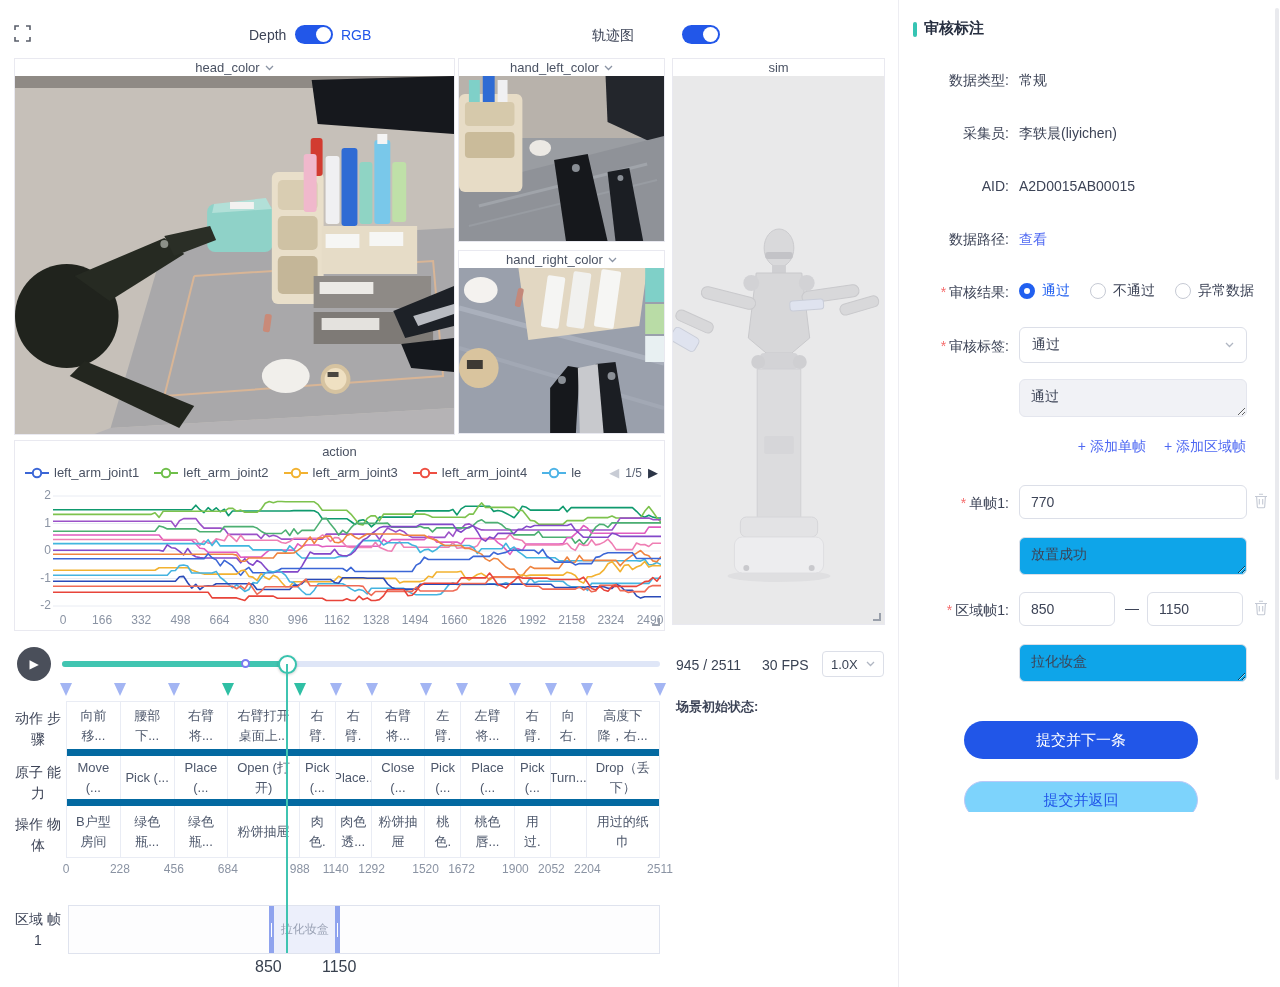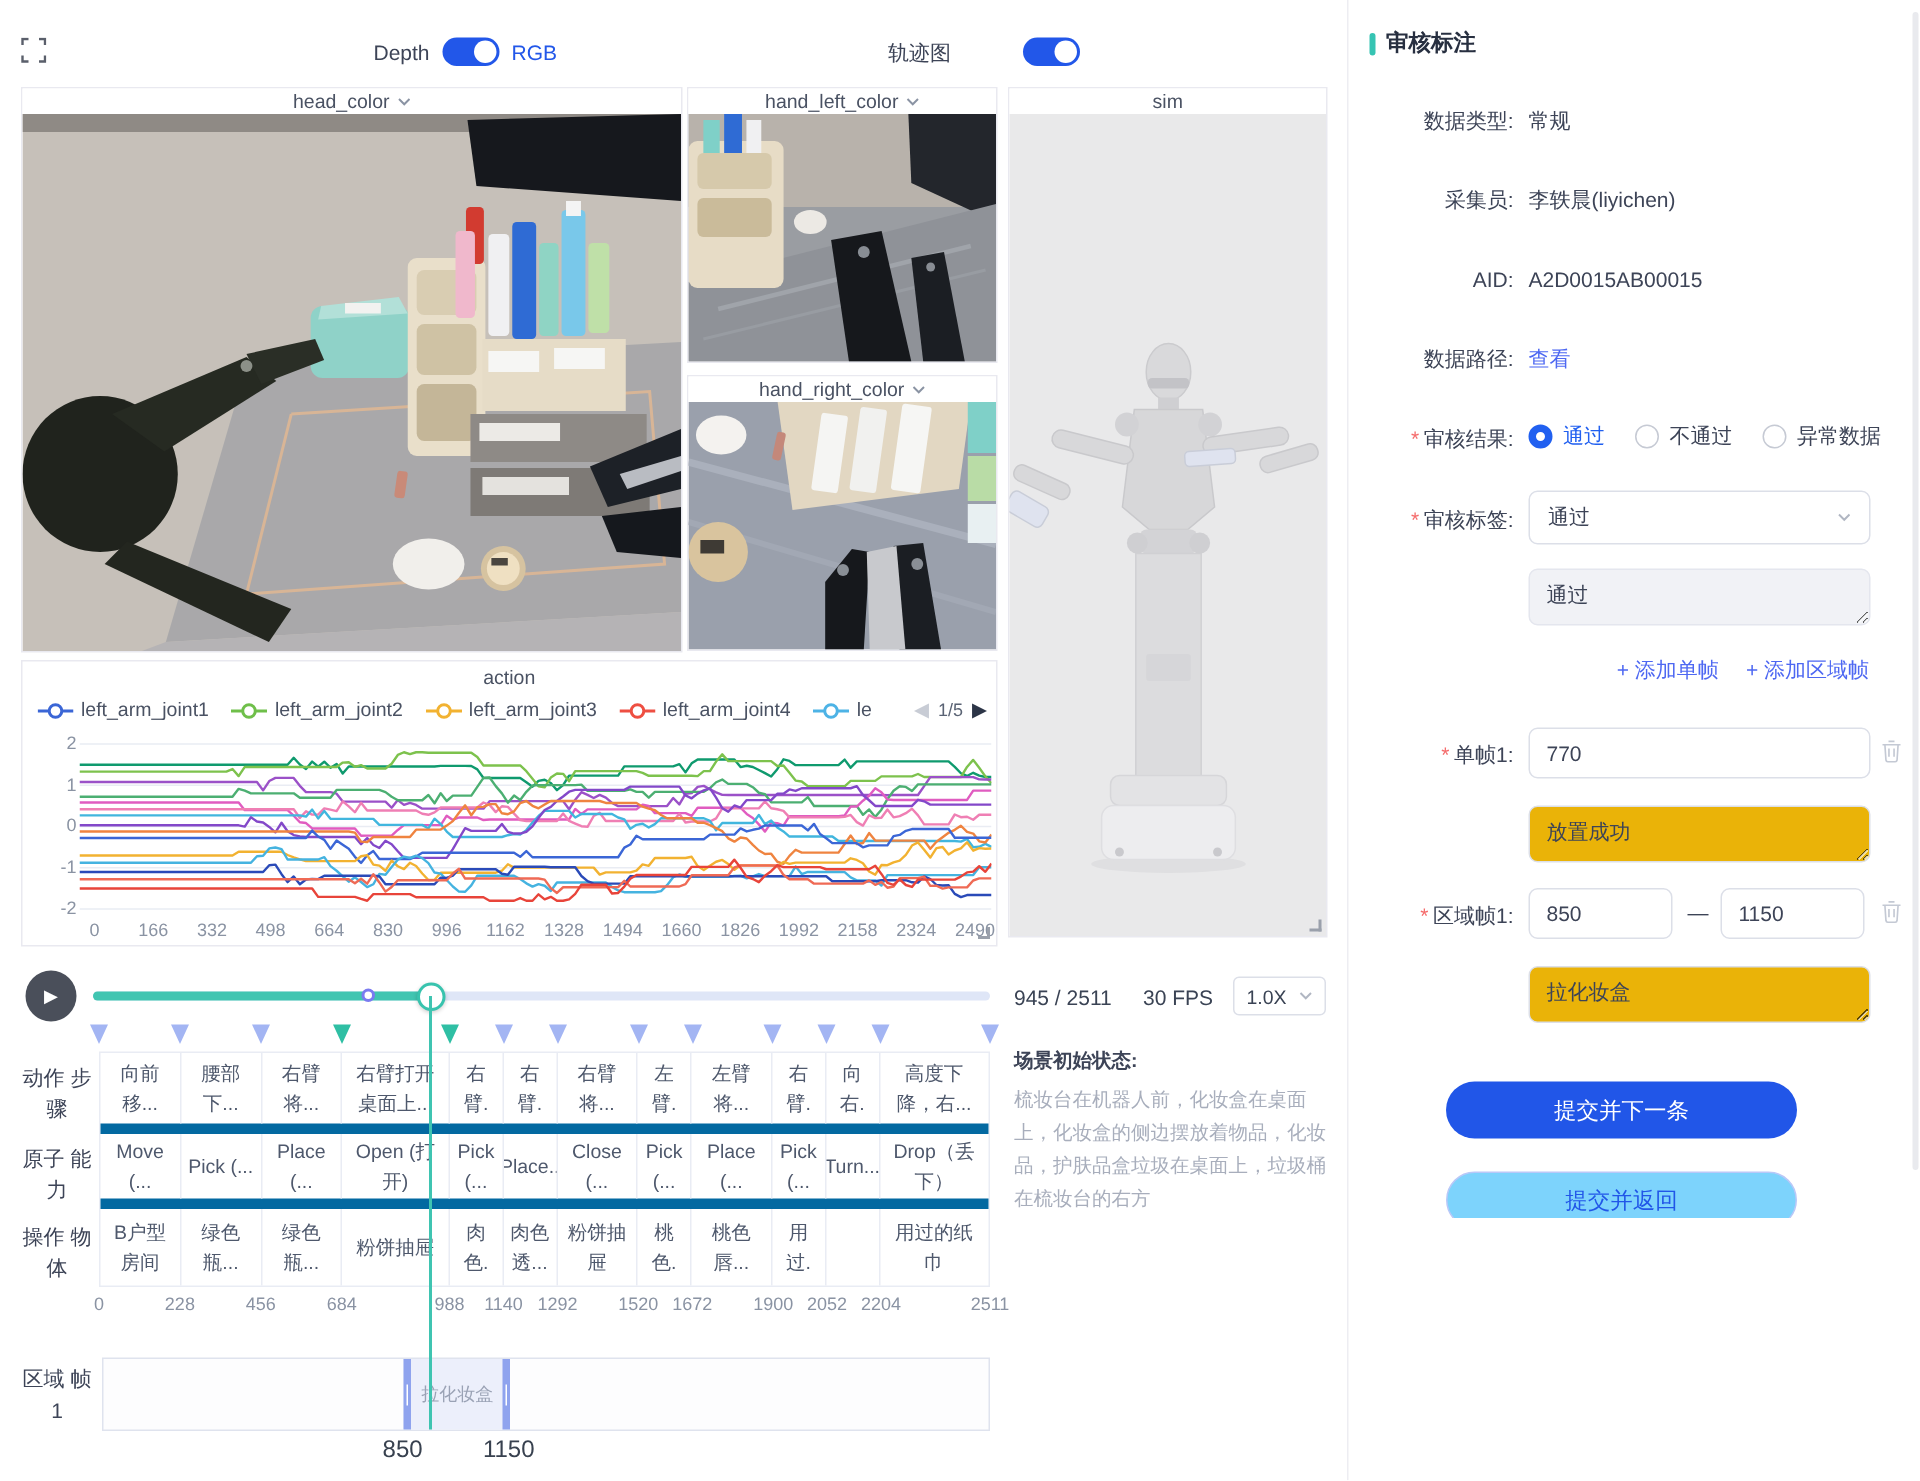--- a/index.html
+++ b/index.html
@@ -17,21 +17,21 @@
   
   .vpanel { border:1px solid #e9e9f0; background:#fff; }
   .vtitle { height:17px; display:flex; align-items:center; justify-content:center; gap:5px; font-size:13px; color:#4a5263; background:#fff; }
   .vimg { display:block; width:100%; }
   .chev { width:9px; height:6px; }
 
   
   .cpanel { border:1px solid #e9e9f0; background:#fff; overflow:hidden; }
   .ctitle { text-align:center; font-size:13px; color:#4a5263; padding-top:3px; }
   .legend { position:absolute; left:10px; top:24px; right:64px; display:flex; align-items:center; gap:15px; overflow:hidden; white-space:nowrap; }
-  .litem { display:flex; align-items:flex-end; gap:5px; font-size:13px; color:#4a5263; cursor:pointer; flex:0 0 auto; }
+  .litem { display:flex; align-items:center; gap:5px; font-size:13px; color:#4a5263; cursor:pointer; flex:0 0 auto; }
   .pager { position:absolute; right:6px; top:24px; display:flex; align-items:center; gap:6px; font-size:12px; color:#5a6374; }
   .pager .pprev { color:#c8ccd5; cursor:pointer; font-size:13px; }
   .pager .pnext { color:#2c3547; cursor:pointer; font-size:13px; }
   .ylab { position:absolute; width:36px; text-align:right; font-size:12px; color:#8a93a3; }
   .xlab { position:absolute; transform:translateX(-50%); font-size:12px; color:#8a93a3; top:0; }
   .rsz { position:absolute; width:8px; height:8px; border-right:2px solid #9aa0ab; border-bottom:2px solid #9aa0ab; }
 
   
   .playbtn { width:34px; height:34px; border-radius:50%; background:#4a4f5a; color:#fff; display:flex; align-items:center; justify-content:center; font-size:12px; cursor:pointer; }
   .track { position:absolute; height:6px; border-radius:3px; background:#dfe6f7; }
@@ -73,21 +73,21 @@
   .fvalue { position:absolute; left:120px; font-size:14px; color:#3d4457; }
   .req { color:#f56c6c; margin-right:3px; }
   .link { color:#4e68f2; cursor:pointer; }
   .radios { position:absolute; left:120px; display:flex; gap:20px; align-items:center; }
   .radio { display:flex; align-items:center; gap:7px; font-size:14px; color:#3d4457; cursor:pointer; }
   .rdot { width:16px; height:16px; border-radius:50%; border:1px solid #c6cad4; background:#fff; }
   .radio.sel .rdot { border:5px solid #2160f0; }
   .radio.sel { color:#2160f0; }
   .selbox { position:absolute; left:120px; width:228px; height:36px; border:1px solid #dcdfe8; border-radius:6px; background:#fff; display:flex; align-items:center; justify-content:space-between; padding:0 12px; font-size:14px; color:#3d4457; cursor:pointer; }
   .ta { position:absolute; left:120px; width:228px; height:38px; border:1px solid #e4e6ee; border-radius:6px; background:#f1f2f6; font-size:14px; color:#3d4457; padding:8px 11px; resize:vertical; font-family:"Liberation Sans", sans-serif; }
-  .ta.white { background:#eab308; border-color:#dcdfe8; }
+  .ta.white { background:#0ea5e9; border-color:#dcdfe8; }
   .inp { position:absolute; height:34px; border:1px solid #dcdfe8; border-radius:6px; background:#fff; font-size:14px; color:#3d4457; padding:0 11px; font-family:"Liberation Sans", sans-serif; }
   .addlinks { position:absolute; right:34px; display:flex; gap:18px; font-size:14px; color:#4a6af0; }
   .addlinks span { cursor:pointer; }
   .trash { position:absolute; left:355px; cursor:pointer; }
   .btn-primary { position:absolute; left:65px; width:234px; height:38px; border-radius:19px; background:#2156e8; color:#fff; font-size:15px; border:none; cursor:pointer; font-family:"Liberation Sans", sans-serif; }
   .btn-secondary { position:absolute; left:65px; width:234px; height:38px; border-radius:19px; background:#7dd3fc; color:#2156e8; font-size:15px; border:1px solid #b9c8f8; cursor:pointer; font-family:"Liberation Sans", sans-serif; }
   .scrollbar { position:absolute; left:376px; top:8px; width:4px; height:772px; border-radius:2px; background:#e9eaee; }
   .dash { position:absolute; font-size:14px; color:#3d4457; }
 </style>
 </head>
@@ -455,21 +455,20 @@
         <span>拉化妆盒</span>
         <i class="r"></i>
     </div>
   </div>
   <span class="regnum" id="region-start" style="top: 958px; left: 268.398px;">850</span>
   <span class="regnum" id="region-end" style="top: 958px; left: 339.127px;">1150</span>
 
   
   <div class="abs" style="left:676px;top:698px;width:218px">
     <div class="scene-title">场景初始状态:</div>
-    <div class="scene-body">梳妆台在机器人前，化妆盒在桌面上，化妆盒的侧边摆放着物品，化妆品，护肤品盒垃圾在桌面上，垃圾桶在梳妆台的右方</div>
   </div>
 
   
   <div class="right">
     <div class="rclip">
       <div class="ptitle-bar"></div>
       <div class="ptitle">审核标注</div>
 
       <span class="flabel" style="left:4px;top:72px">数据类型:</span>
       <span class="fvalue" style="top:72px">常规</span>

